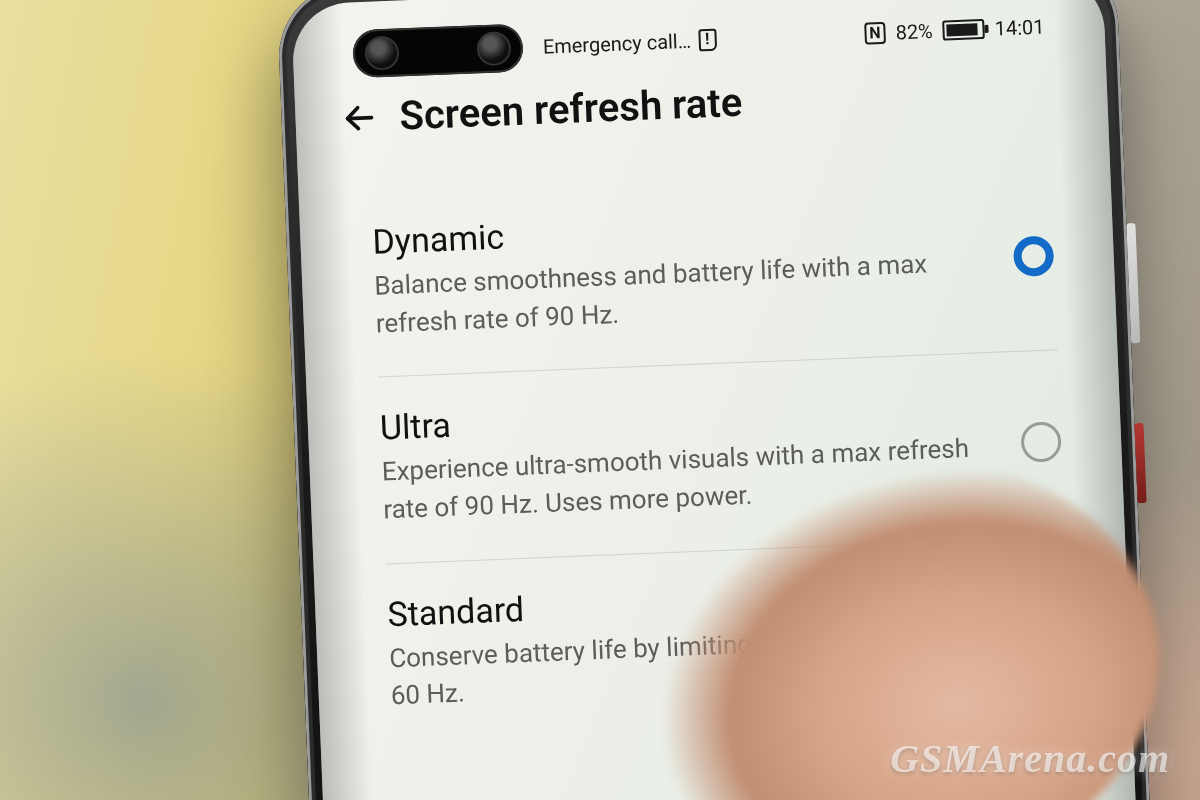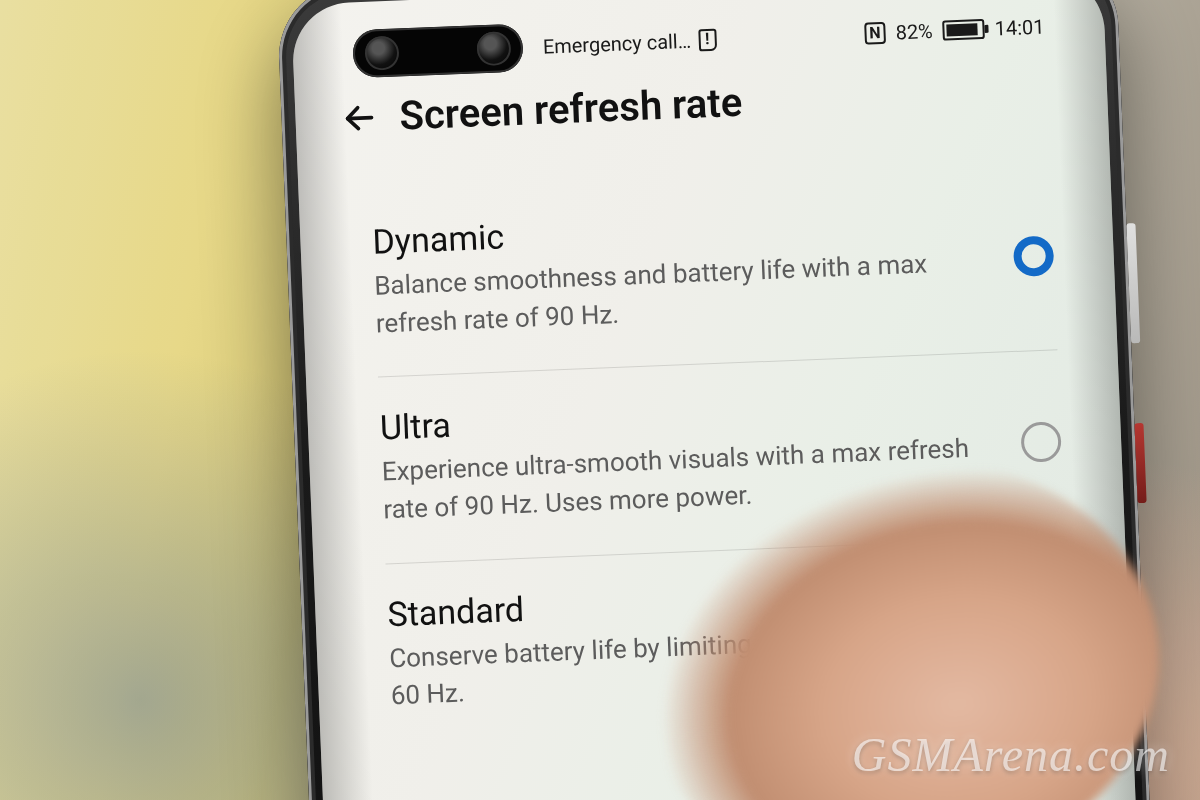--- a/index.html
+++ b/index.html
@@ -102,21 +102,21 @@
   .radio {
     width:40px; height:40px; border-radius:50%;
     border:3px solid #9a9a9a; flex:0 0 auto;
     display:flex; align-items:center; justify-content:center;
   }
   .radio.selected { border-color:#0b6bd3; border-width:8px; }
 
   
   .wm {
     position:absolute; right:30px; bottom:18px;
-    font-size:48px; letter-spacing:1px; font-style:italic; font-weight:400;
+    font-size:40px; letter-spacing:1px; font-style:italic; font-weight:700;
     color:rgba(255,255,255,.6);
     text-shadow:0 0 12px rgba(255,255,255,.4), 0 2px 4px rgba(0,0,0,.25);
     font-family: "Segoe Script", "Brush Script MT", cursive;
     pointer-events:none;
   }
 
   
   .thumb {
     position:absolute; right:40px; bottom:-80px; width:520px; height:420px;
     background: radial-gradient(380px 300px at 60% 60%, #e7b89e 0%, #dca484 35%, #c68d6d 60%, rgba(198,141,109,0) 78%);

